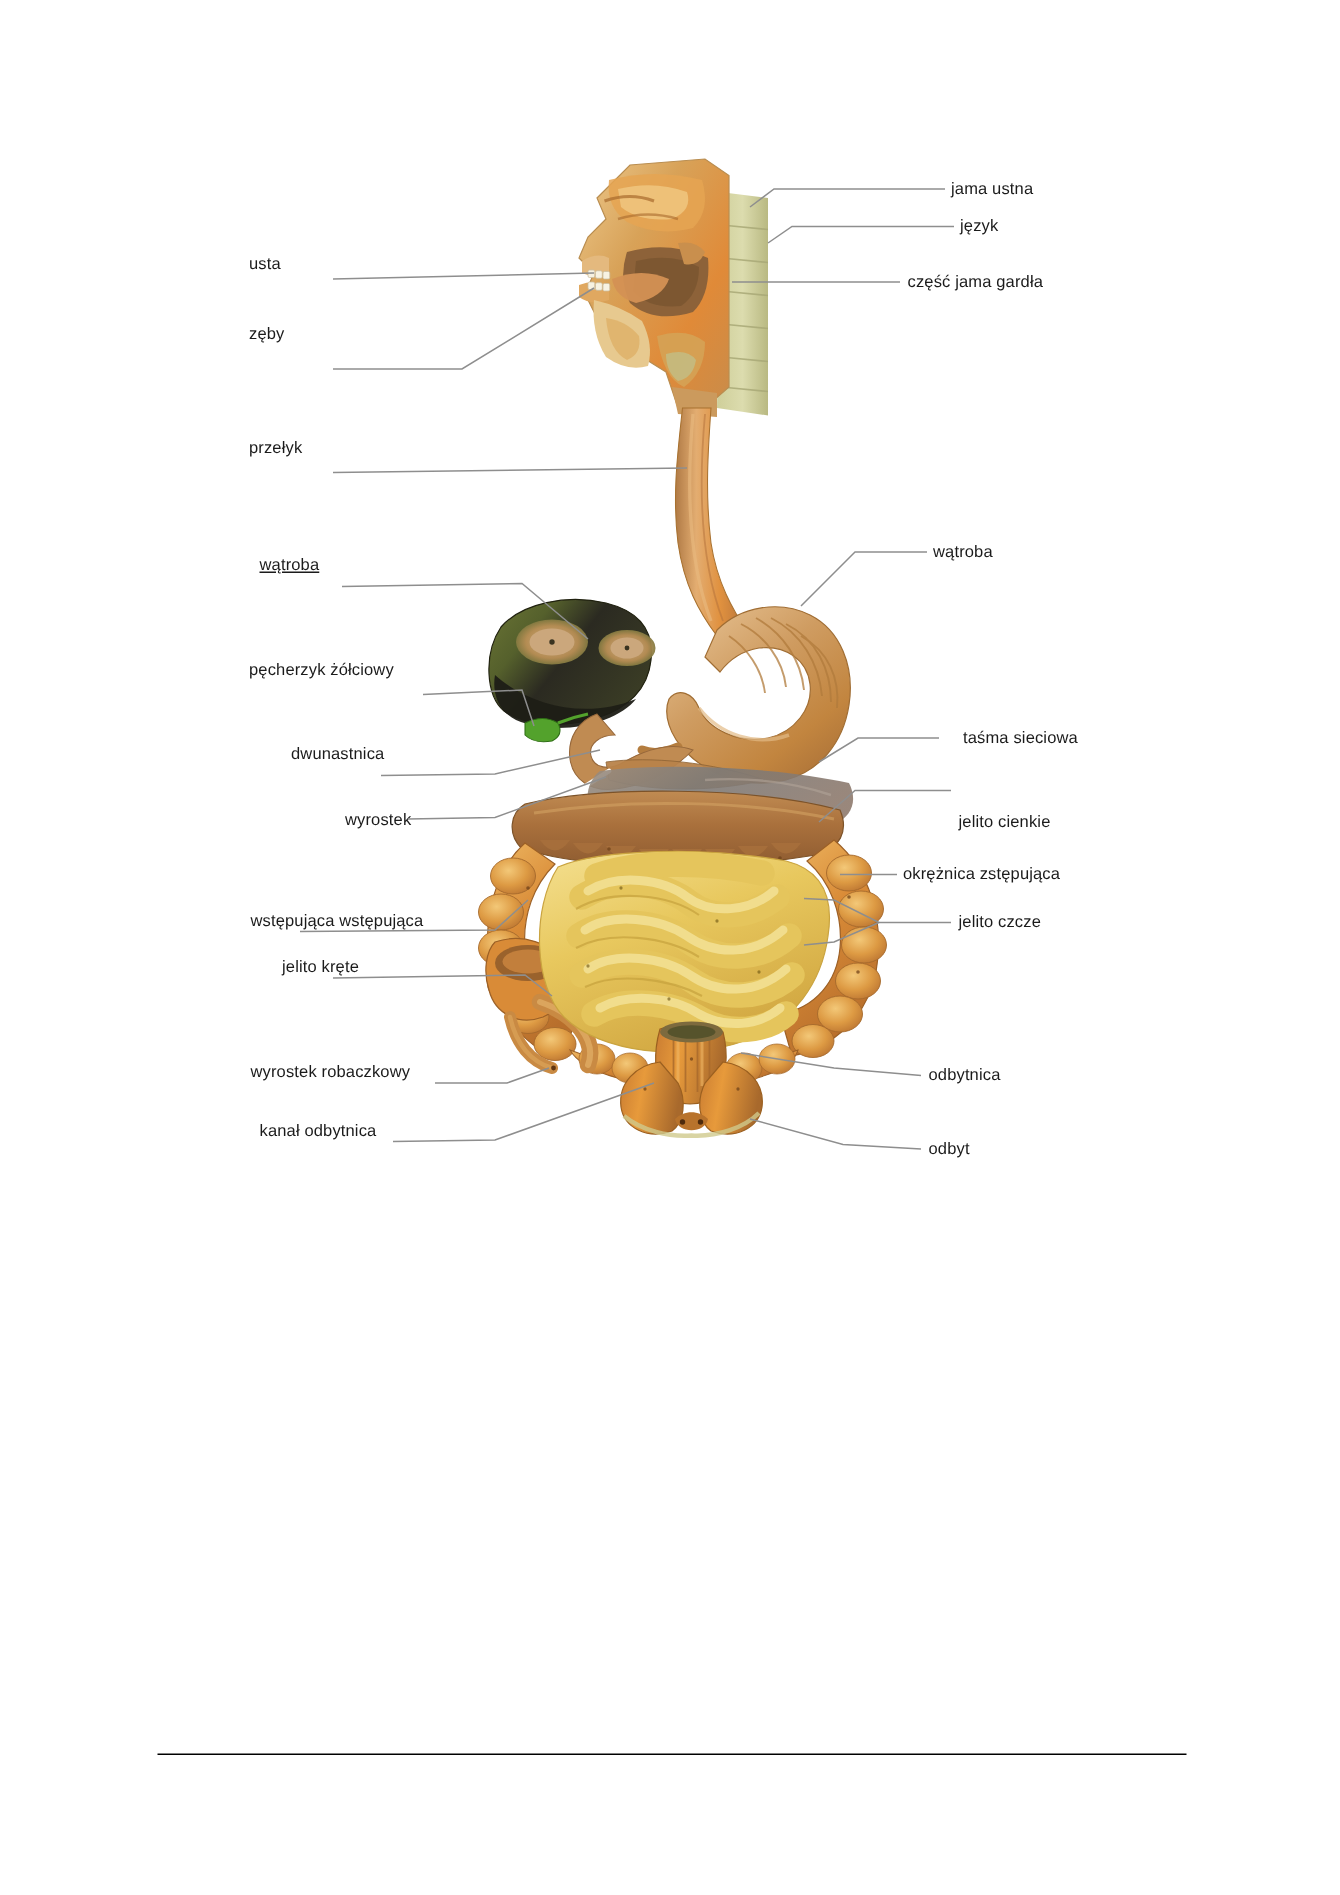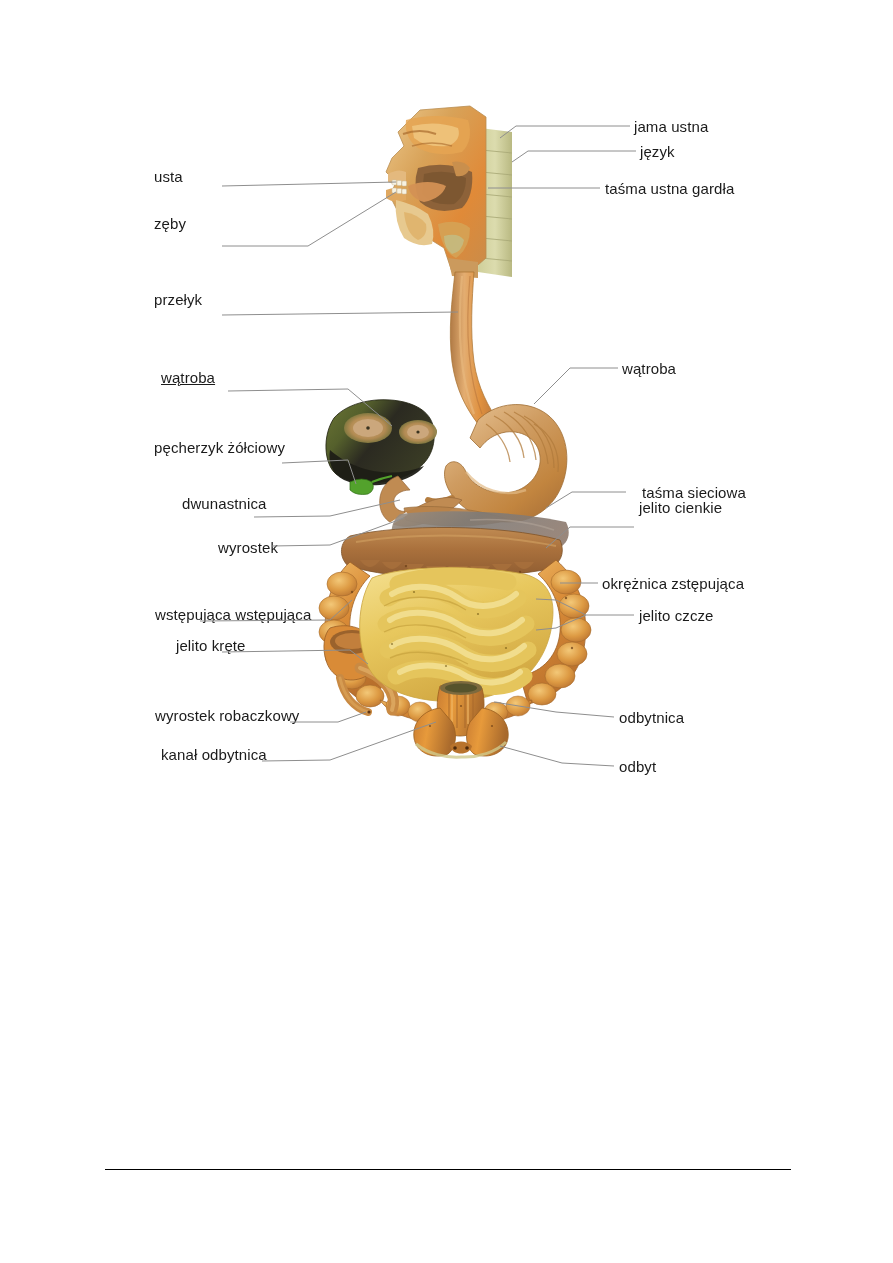--- a/index.html
+++ b/index.html
@@ -16,28 +16,28 @@
     font-family: "Liberation Sans", sans-serif;
   }
   #page {
     position: absolute;
     inset: 0;
     background: #ffffff;
   }
   .label {
     position: absolute;
     font-family: "Liberation Sans", sans-serif;
-    font-size: 15px;
+    font-size: 11px;
     color: #1b1b1b;
     white-space: nowrap;
     line-height: 13px;
     letter-spacing: 0.1px;
   }
   .label.right { text-align: left; }
-  .label.left  { text-align: right; }
+  .label.left  { text-align: right; margin-left: 12px; }
 
   #leaders, #figure {
     position: absolute;
     left: 0;
     top: 0;
     width: 893px;
     height: 1263px;
     pointer-events: none;
   }
   #leaders { z-index: 3; }
@@ -466,24 +466,24 @@
     <div class="label left" style="left:154px; top:441px;">pęcherzyk żółciowy</div>
     <div class="label left" style="left:182px; top:497px;">dwunastnica</div>
     <div class="label left" style="left:218px; top:541px;">wyrostek</div>
     <div class="label left" style="left:155px; top:608px;">wstępująca wstępująca</div>
     <div class="label left" style="left:152px; top:639px;padding-left:24px;">jelito kręte</div>
     <div class="label left" style="left:155px; top:709px;">wyrostek robaczkowy</div>
     <div class="label left" style="left:161px; top:748px;">kanał odbytnica</div>
 
     <div class="label right" style="left:634px; top:120px;">jama ustna</div>
     <div class="label right" style="left:640px; top:145px;">język</div>
-    <div class="label right" style="left:605px; top:182px;">taśma ustna gardła</div>
+    <div class="label right" style="left:605px; top:182px;">część jama gardła</div>
     <div class="label right" style="left:622px; top:362px;">wątroba</div>
     <div class="label right" style="left:630px; top:486px;margin-left:12px;">taśma sieciowa</div>
-    <div class="label right" style="left:639px; top:501px;text-align:center;">jelito cienkie</div>
+    <div class="label right" style="left:639px; top:542px;text-align:center;">jelito cienkie</div>
     <div class="label right" style="left:602px; top:577px;">okrężnica zstępująca</div>
     <div class="label right" style="left:639px; top:609px;">jelito czcze</div>
     <div class="label right" style="left:619px; top:711px;">odbytnica</div>
     <div class="label right" style="left:619px; top:760px;">odbyt</div>
   </div>
 
   <div id="bottom-rule"></div>
 
 </div>
 

